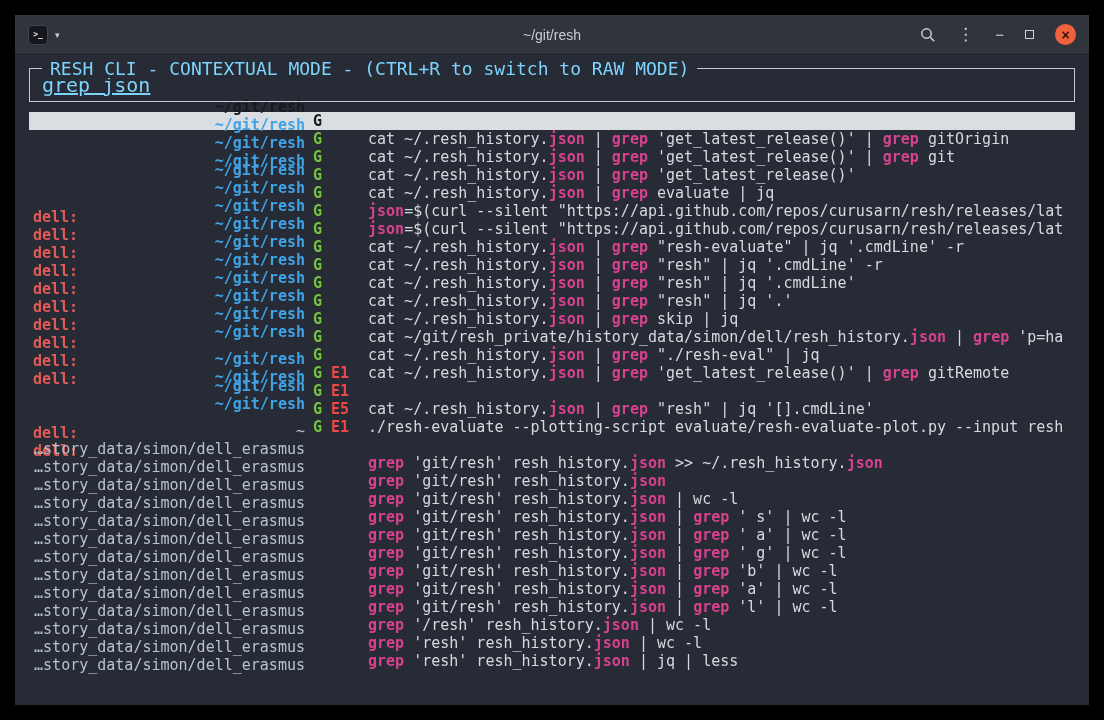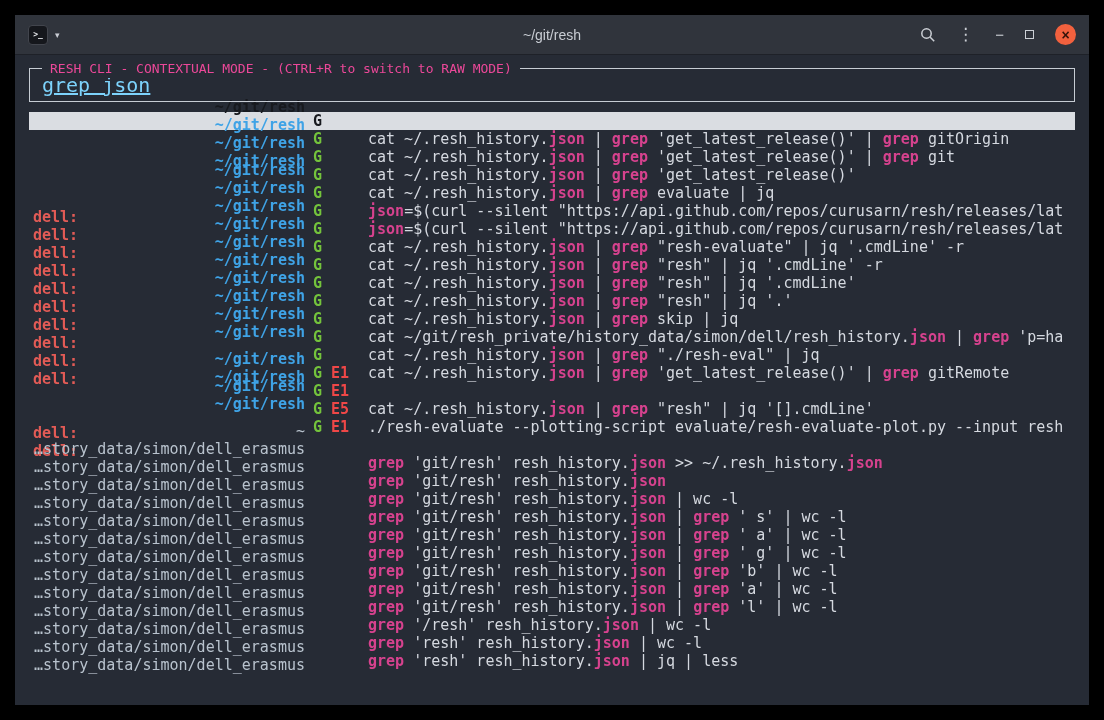--- a/index.html
+++ b/index.html
@@ -55,21 +55,21 @@
   .querybox {
     position: relative;
     margin: 0 14px;
     border: 1px solid #c7ccd4;
     padding: 8px 12px 7px;
   }
   .boxtitle {
     position: absolute; top: -9px; left: 12px;
     background: var(--terminal-bg, #262b35);
     padding: 0 8px;
-    color: #ec4899; font-size: 13px; line-height: 18px;
+    color: #7dd3fc; font-size: 18px; line-height: 18px;
     white-space: pre;
   }
   .query { color: #7dd3fc; font-size: 20px; line-height: 17px; white-space: pre; text-decoration: underline; }
   .rows { margin: 10px 14px 0; }
   .row {
     display: flex; align-items: center;
     height: 18px; line-height: 18px;
     padding: 0 4px;
     font-size: 15px;
     white-space: pre;

